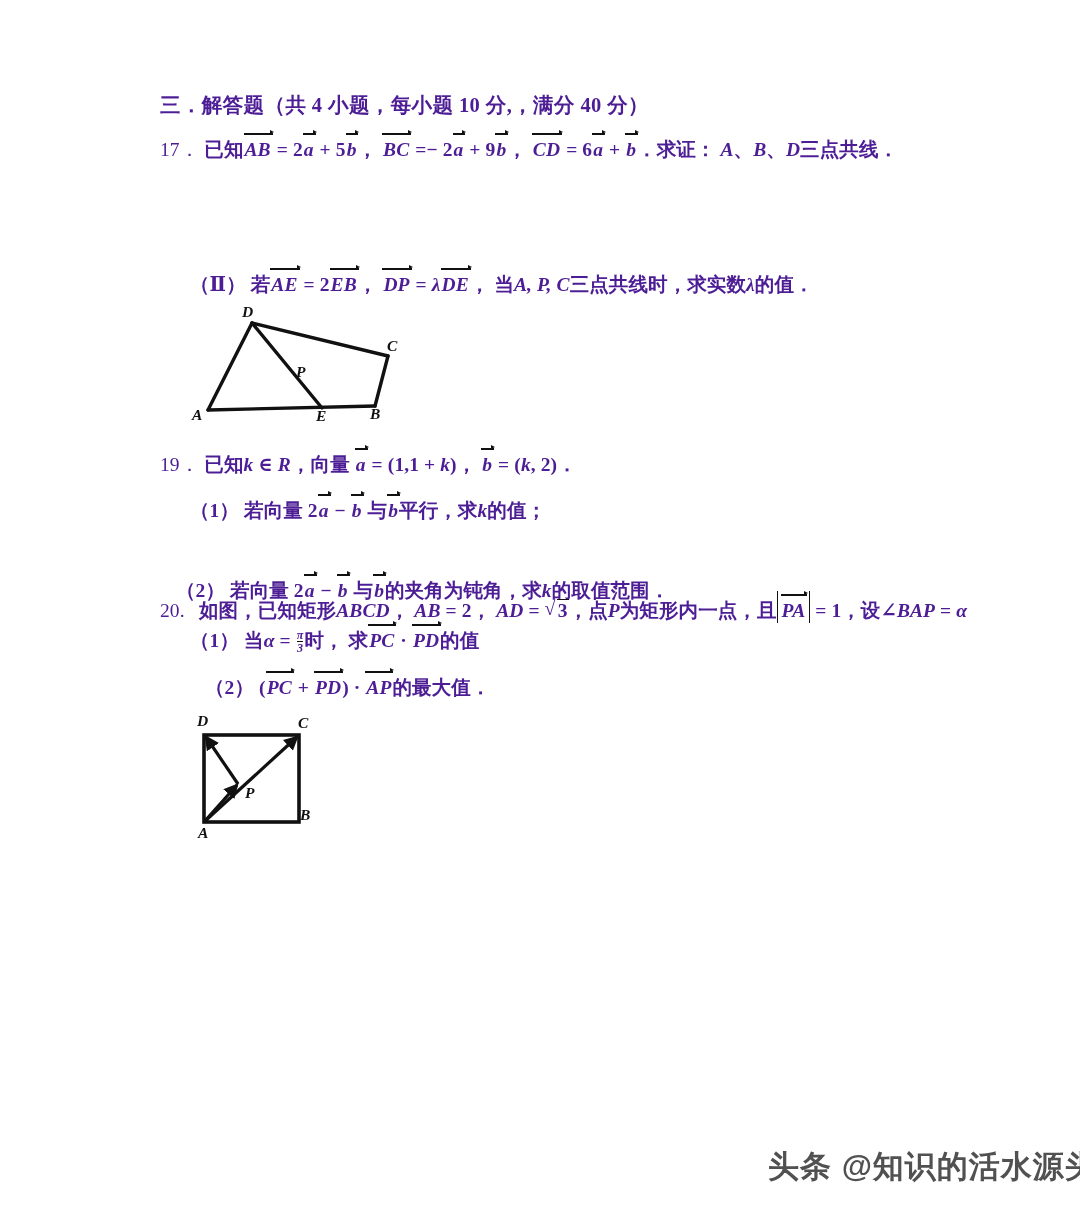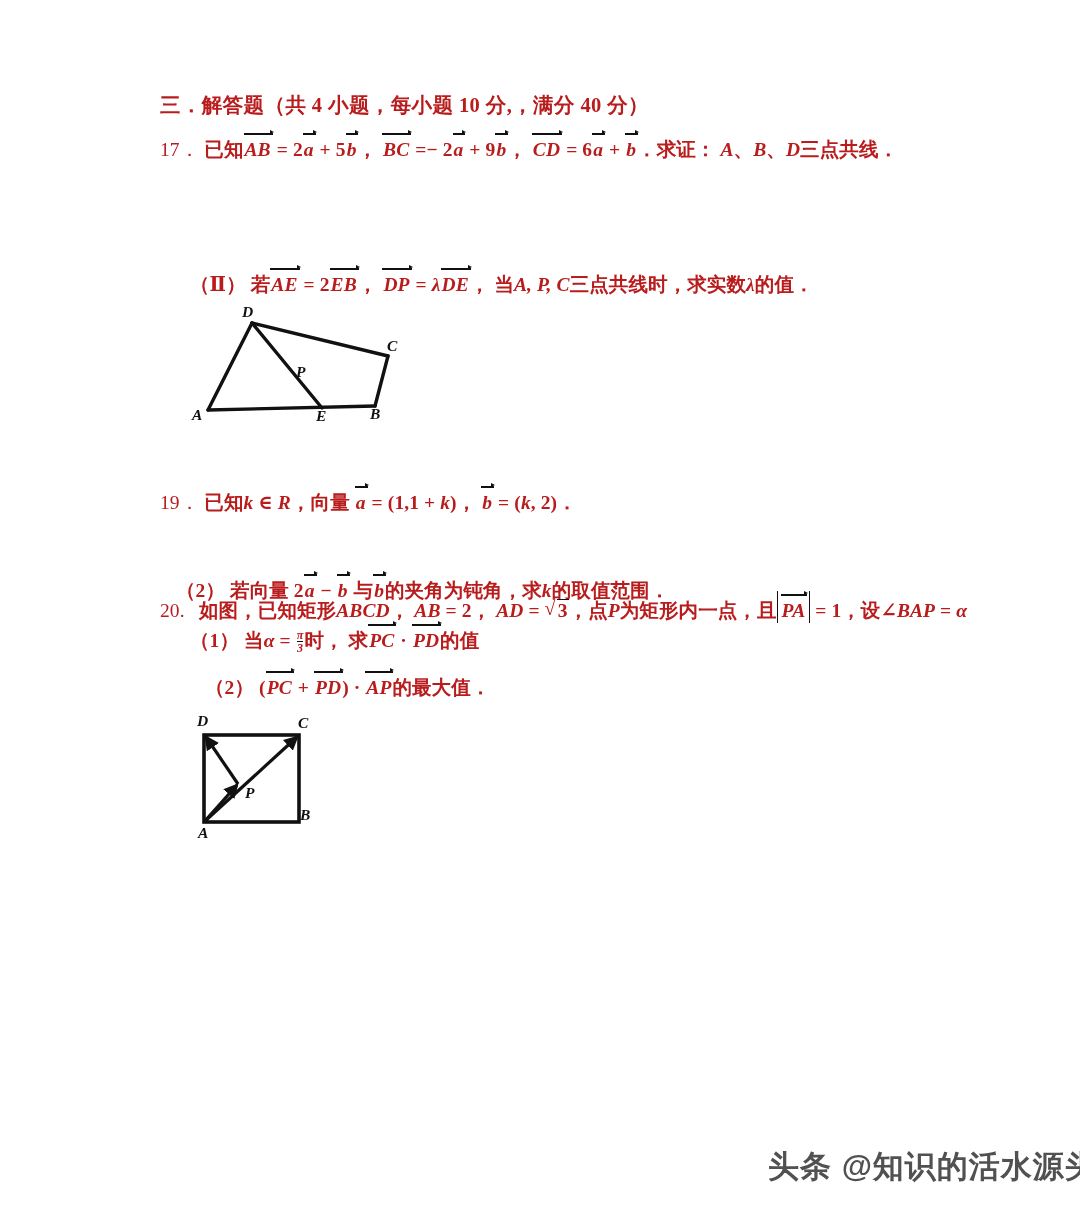--- a/index.html
+++ b/index.html
@@ -20,21 +20,21 @@
     position: absolute;
     inset: 0;
   }
 
   
   .line {
     position: absolute;
     white-space: nowrap;
     font-size: 19.5px;
     line-height: 1.1;
-    color: #b91c1c;
+    color: #4c1d95;
     letter-spacing: 0.1px;
   }
 
   .section-head {
     font-weight: bold;
     font-size: 20.5px;
     letter-spacing: 0.4px;
   }
 
   .qnum {
@@ -178,27 +178,32 @@
       </g>
     </svg>
     <span class="dlabel" style="left:52px; top:-2px;">D</span>
     <span class="dlabel" style="left:197px; top:32px;">C</span>
     <span class="dlabel" style="left:106px; top:58px;">P</span>
     <span class="dlabel" style="left:2px; top:101px;">A</span>
     <span class="dlabel" style="left:126px; top:102px;">E</span>
     <span class="dlabel" style="left:180px; top:100px;">B</span>
   </div>
 
-  <div class="line" style="left:160px; top:452px;margin-top:38px;">
+  <div class="line" style="left:160px; top:452px;">
     <span class="qnum">19．</span>
     <span class="cjk">已知</span><span class="mi">k</span><span class="mb"> ∈ </span><span class="mi">R</span><span class="cjk">，向量</span>
     <span class="vec s">a</span><span class="mb"> = (1,1 + </span><span class="mi">k</span><span class="mb">)</span><span class="cjk">，</span>
     <span class="vec s">b</span><span class="mb"> = (</span><span class="mi">k</span><span class="mb">, 2)</span><span class="cjk">．</span>
   </div>
 
+  <div class="line" style="left:190px; top:498px;">
+    <span class="cjk">（1）</span>
+    <span class="cjk">若向量 </span><span class="mb">2</span><span class="vec s">a</span><span class="mb"> − </span><span class="vec s">b</span>
+    <span class="cjk">与</span><span class="vec s">b</span><span class="cjk">平行，求</span><span class="mi">k</span><span class="cjk">的值；</span>
+  </div>
 
   <div class="line" style="left:176px; top:541px;margin-top:37px;">
     <span class="cjk">（2）</span>
     <span class="cjk">若向量 </span><span class="mb">2</span><span class="vec s">a</span><span class="mb"> − </span><span class="vec s">b</span>
     <span class="cjk">与</span><span class="vec s">b</span><span class="cjk">的夹角为钝角，求</span><span class="mi">k</span><span class="cjk">的取值范围．</span>
   </div>
 
   <div class="line" style="left:160px; top:598px;">
     <span class="qnum">20.</span>
     <span class="cjk">如图，已知矩形</span><span class="mi">ABCD</span><span class="cjk">，</span>

